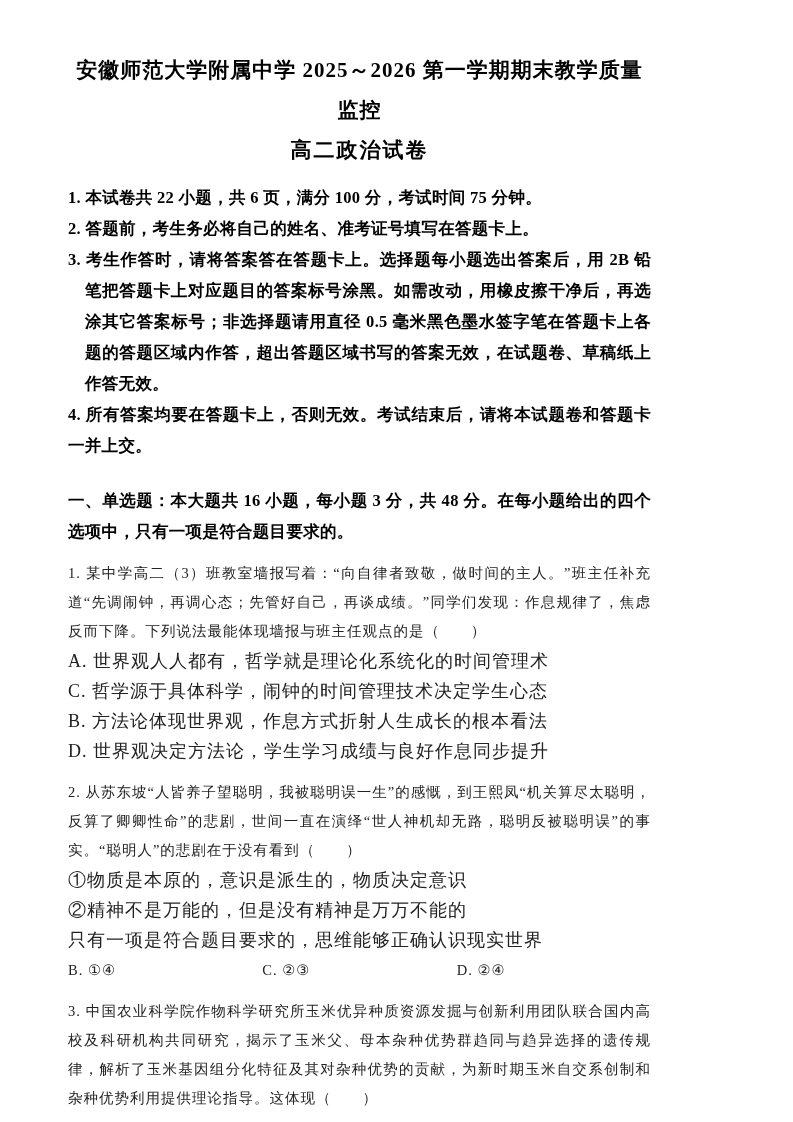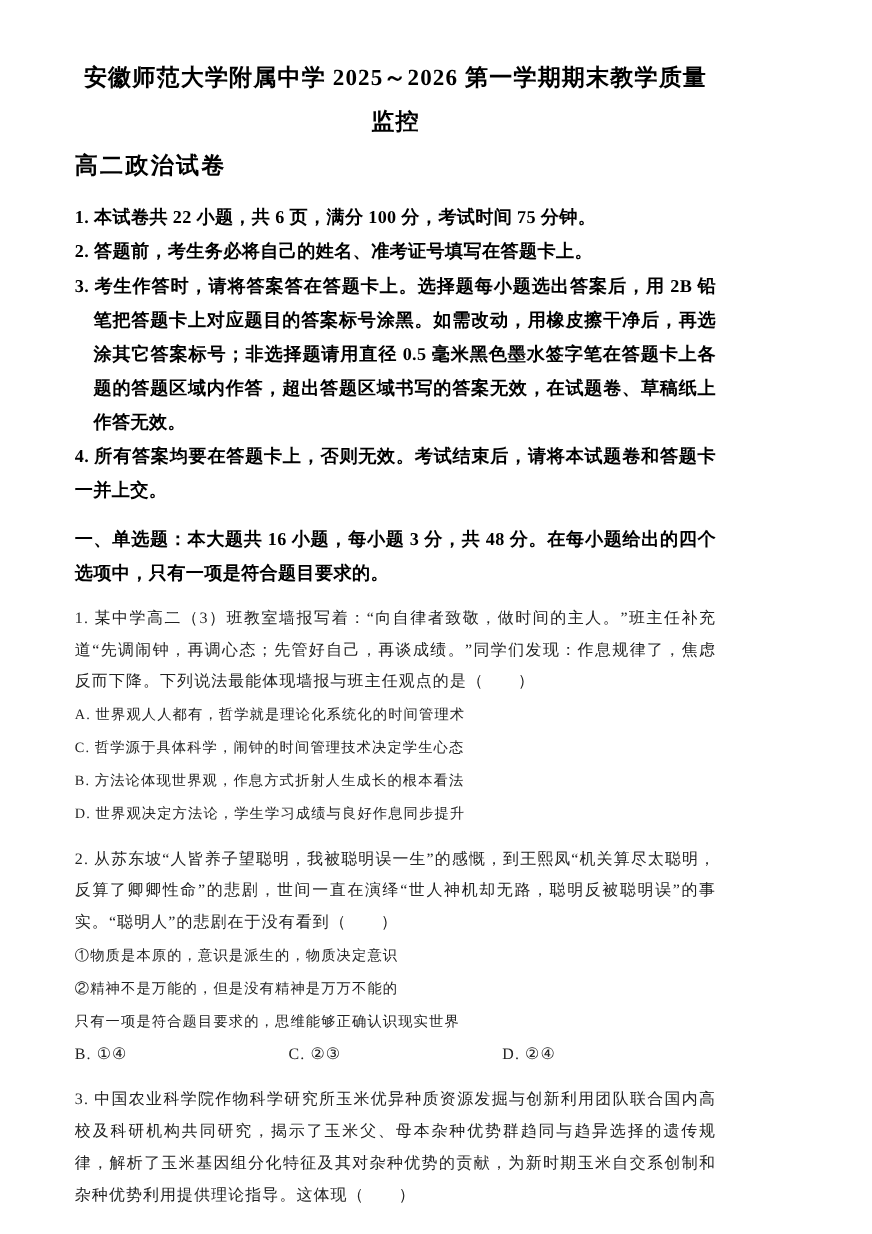--- a/index.html
+++ b/index.html
@@ -19,60 +19,61 @@
   }
   .title {
     text-align: center;
     font-size: 21px;
     font-weight: 700;
     line-height: 40px;
     letter-spacing: 1px;
     color: #000000;
   }
   .subtitle {
+    text-align: center;
     font-size: 21px;
     font-weight: 700;
     line-height: 40px;
     letter-spacing: 2px;
     color: #000000;
   }
   .notice { margin-top: 12px; }
   .notice p {
     font-size: 16.5px;
     font-weight: 700;
     line-height: 31px;
     color: #000000;
     text-align: justify;
     letter-spacing: 0.3px;
   }
   .notice p.hang {
     padding-left: 17px;
     text-indent: -17px;
   }
   .section-heading {
-    margin-top: 13px;
+    margin-top: 24px;
     font-size: 16.5px;
     font-weight: 700;
     line-height: 31px;
     color: #000000;
     text-align: justify;
     letter-spacing: 0.3px;
   }
   .question { margin-top: 12px; }
   .question .stem {
     font-size: 14.5px;
     font-weight: 400;
     line-height: 29px;
     color: #222222;
     text-align: justify;
     letter-spacing: 1px;
   }
   .question .option,
   .question .statement {
-    font-size: 13px;
+    font-size: 18px;
     font-weight: 400;
     line-height: 30px;
     color: #222222;
     letter-spacing: 1px;
   }
   .choices-row {
     display: flex;
     width: 100%;
   }
   .choices-row span {

